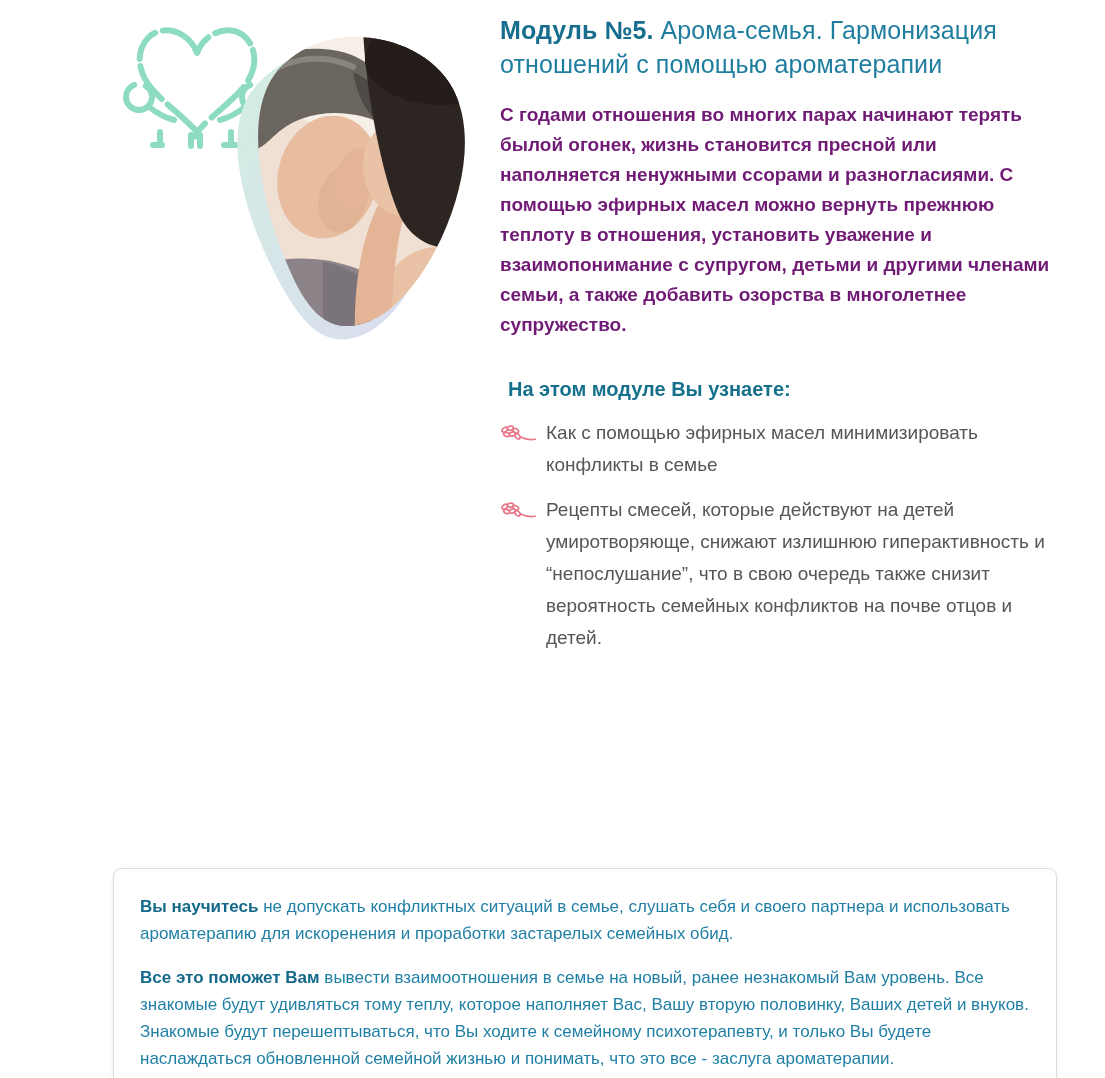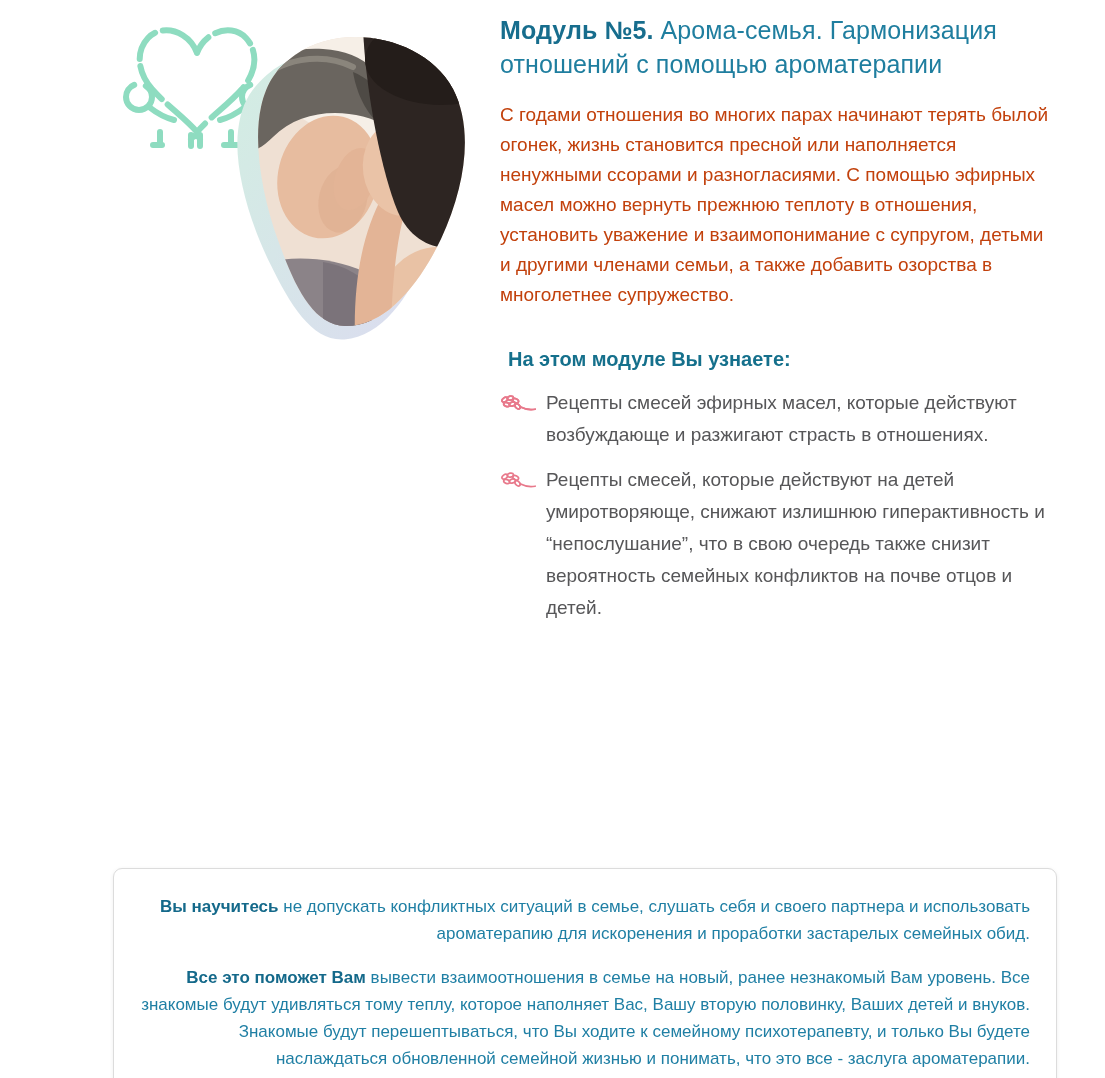--- a/index.html
+++ b/index.html
@@ -13,35 +13,35 @@
 
   
   .illustration{position:absolute;left:115px;top:5px;width:380px;height:355px;}
   .heart-svg{position:absolute;left:6px;top:6px;}
   .photo-svg{position:absolute;left:88px;top:22px;}
 
   
   .content{position:absolute;left:500px;top:13px;width:558px;}
   .page-title{margin:0;font-size:25px;line-height:34px;font-weight:400;color:#1f7e9f;letter-spacing:.1px;}
   .page-title .t-bold{font-weight:700;color:#176d8d;}
-  .intro{margin:19px 0 0;font-size:19px;line-height:30px;color:#c2410c;}
+  .intro{margin:19px 0 0;font-size:19px;line-height:30px;color:#701a75;font-weight:bold;}
   .list-heading{margin:37px 8px 0;font-size:20px;line-height:24px;font-weight:700;color:#15708c;}
   .learn-list{list-style:none;margin:16px 0 0;padding:0;}
   .learn-list li{position:relative;padding-left:46px;margin:0 0 13px;font-size:19px;line-height:32px;color:#565658;}
   .sprig-wrap{position:absolute;left:0;top:6px;width:38px;height:22px;display:inline-block;}
 
   
   .summary-card{
     position:absolute;left:113px;top:868px;width:944px;height:250px;
     box-sizing:border-box;background:#fff;
     border:1px solid #dcdcdc;border-radius:9px;
     box-shadow:0 1px 4px rgba(0,0,0,.07);
     padding:24px 26px 0;
   }
-  .summary-card p{margin:0 0 17px;font-size:17px;line-height:27px;color:#1f7fa4;text-align:right;}
+  .summary-card p{margin:0 0 17px;font-size:17px;line-height:27px;color:#1f7fa4;}
   .summary-card .lead{font-weight:700;color:#14698a;}
 </style>
 </head>
 <body>
 
 <svg width="0" height="0" style="position:absolute" aria-hidden="true">
   <defs>
     <g id="sprig" fill="none" stroke="#e8798b" stroke-width="1.8" stroke-linecap="round">
       <ellipse cx="5" cy="5.5" rx="3.2" ry="2.1" transform="rotate(-35 5 5.5)"></ellipse>
       <ellipse cx="11" cy="3.8" rx="3.2" ry="2.1" transform="rotate(-8 11 3.8)"></ellipse>
@@ -107,26 +107,21 @@
 
     <p class="intro">С годами отношения во многих парах начинают терять былой огонек, жизнь становится пресной или наполняется ненужными ссорами и разногласиями. С помощью эфирных масел можно вернуть прежнюю теплоту в отношения, установить уважение и взаимопонимание с супругом, детьми и другими членами семьи, а также добавить озорства в многолетнее супружество.</p>
 
     <h2 class="list-heading">На этом модуле Вы узнаете:</h2>
 
     <ul class="learn-list">
       <li>
         <span class="sprig-wrap"><svg width="38" height="22" viewBox="0 0 40 20">
               <use href="#sprig"></use>
             </svg></span>
-      </li>
-      <li>
-        <span class="sprig-wrap"><svg width="38" height="22" viewBox="0 0 40 20">
-              <use href="#sprig"></use>
-            </svg></span>
-        <span>Рецепты смесей эфирных масел, которые действуют возбуждающе и разжигают страсть в отношениях.</span>
+        <span>Как с помощью эфирных масел минимизировать конфликты в семье</span>
       </li>
       <li>
         <span class="sprig-wrap"><svg width="38" height="22" viewBox="0 0 40 20">
               <use href="#sprig"></use>
             </svg></span>
         <span>Рецепты смесей, которые действуют на детей умиротворяюще, снижают излишнюю гиперактивность и “непослушание”, что в свою очередь также снизит вероятность семейных конфликтов на почве отцов и детей.</span>
       </li>
     </ul>
   </div>
 

